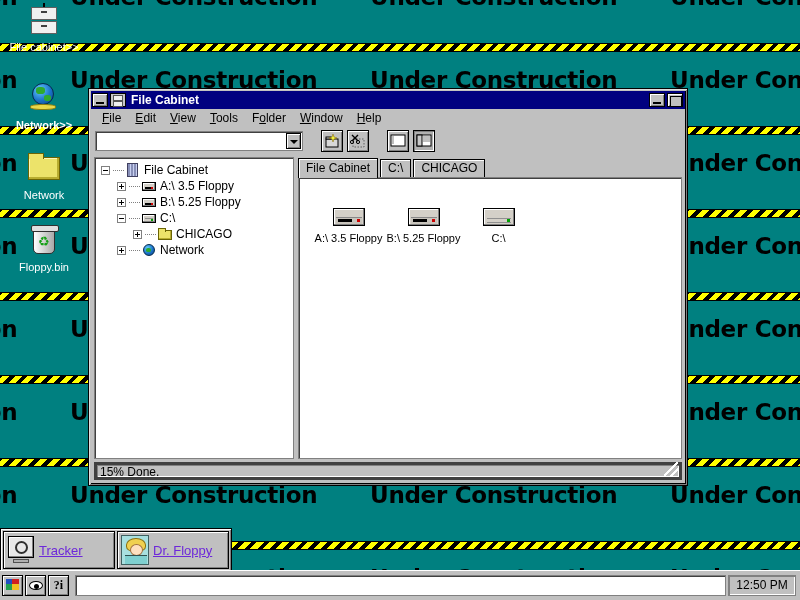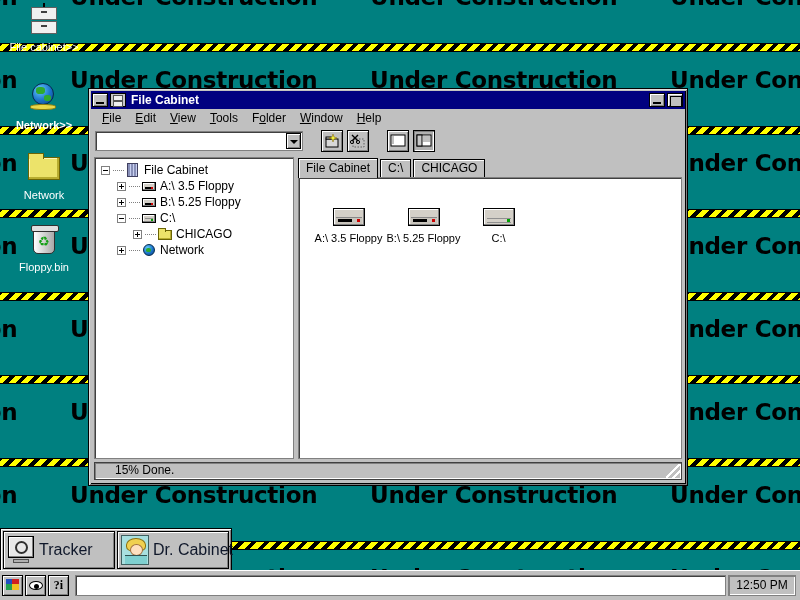--- a/index.html
+++ b/index.html
@@ -355,25 +355,25 @@
     position: absolute; left: 3px; right: 3px;
     height: 1px; background: #909090;
   }
   .drv.hd .line.l1 { top: 9px; }
   .drv.hd .line.l2 { top: 13px; }
 
   .statusbar {
     height: 18px;
     margin: 0 3px 3px 3px;
     background: #c0c0c0;
-    border: 1px solid #404040;
+    border: 3px solid #404040;
     box-shadow: inset 1px 1px 0 #808080, inset -1px -1px 0 #ffffff;
     font-size: 12px;
     line-height: 15px;
-    padding-left: 20px;
+    padding-left: 3px;
     flex: none;
     position: relative;
   }
   .grip {
     position: absolute; right: 1px; bottom: 1px;
     width: 14px; height: 14px;
     background:
       linear-gradient(135deg, transparent 0 45%, #ffffff 45% 55%, transparent 55%),
       linear-gradient(135deg, transparent 0 70%, #ffffff 70% 80%, transparent 80%);
   }
@@ -464,21 +464,21 @@
   .taskbtn {
     width: 112px; height: 38px;
     background: #c0c0c0;
     border: 1px solid #000;
     box-shadow: inset 1px 1px 0 #ffffff, inset -1px -1px 0 #808080;
     display: flex; align-items: center;
     padding: 2px;
     gap: 3px;
   }
   .taskbtn .ti { width: 30px; height: 30px; position: relative; flex: none; }
-  .taskbtn .tl { font-size: 16px; color: #0f172a; white-space: nowrap; }
+  .taskbtn .tl { font-size: 13px; color: #6d28d9; white-space: nowrap; text-decoration: underline; }
 
   .tracker-ico {
     position: absolute; left: 2px; top: 1px;
     width: 26px; height: 22px;
     background: #e8e8e8;
     border: 1px solid #000;
     box-shadow: inset -1px -1px 0 #808080, inset 1px 1px 0 #fff;
   }
   .tracker-ico::after {
     content: ""; position: absolute; left: 6px; top: 4px;
@@ -858,21 +858,21 @@
         <span class="tl">Tracker</span>
       </div>
       <div class="taskbtn">
         <span class="ti">
           <span class="watson-ico">
             <span class="hair"></span>
             <span class="face2"></span>
             <span class="body"></span>
           </span>
         </span>
-        <span class="tl">Dr. Cabinet</span>
+        <span class="tl">Dr. Floppy</span>
       </div>
     </div>
 
   <div id="tray">
     <div class="traybtn">
         <span class="flag"></span>
       </div>
     <div class="traybtn">
         <span class="eye"></span>
       </div>

